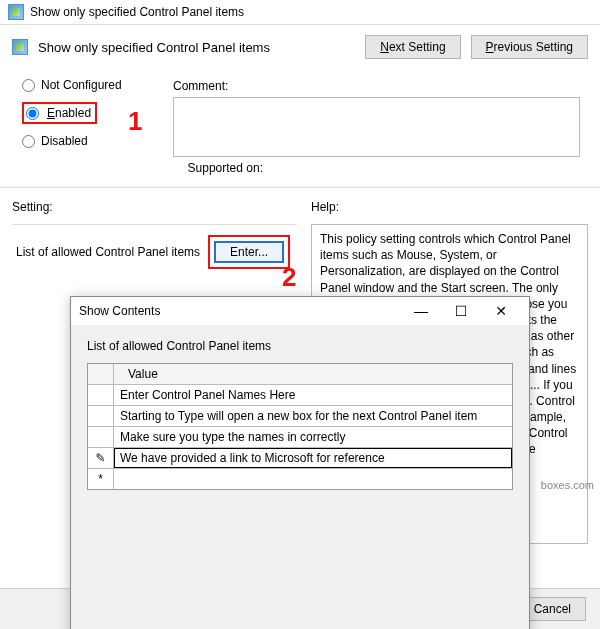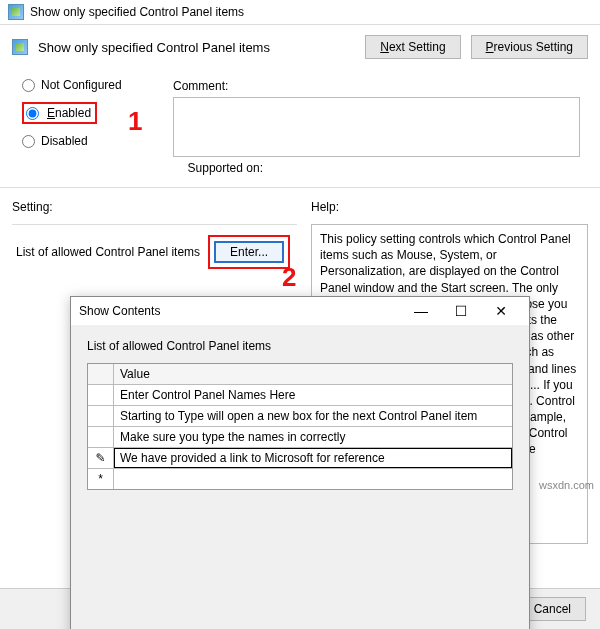--- a/index.html
+++ b/index.html
@@ -111,21 +111,21 @@
     background:#fff;
   }
   .modal-title .t { flex:1; font-size:12px; }
   .winctl { width:40px; text-align:center; font-size:14px; cursor:pointer; }
   .modal-body { padding: 14px 16px 6px 16px; flex:1; display:flex; flex-direction:column; background:#f0f0f0;}
   .grid {
     border:1px solid #999; background:#fff; font-size:12px;
   }
   .grid-row { display:flex; border-bottom:1px solid #bbb; }
   .grid-row:last-child{border-bottom:none;}
-  .grid-h { background:#f5f5f5; font-weight:400; }
+  .grid-h { background:#f5f5f5; font-weight:400;gap:8px; }
   .grid-c0 { width:26px; border-right:1px solid #bbb; text-align:center; padding:3px 0; }
   .grid-c1 { flex:1; padding:3px 6px; }
   .modal-footer {
     display:flex; justify-content:flex-end; gap:10px;
     padding:8px 14px; border-top:1px solid #ccc; background:#f0f0f0;
   }
   .anno-text {
     position:absolute; color:#e11; font-size:17px;
   }
   .watermark {
@@ -250,13 +250,13 @@
       </div>
     </div>
     <div class="anno-text" style="left:32px; bottom:16px;">type each item in the boxes shown above</div>
   </div>
   <div class="modal-footer">
     <button class="win-btn" style="min-width:70px">OK</button>
     <button class="win-btn" style="min-width:70px">Cancel</button>
   </div>
 </div>
 
-<div class="watermark">wsxdn.com</div>
+<div class="watermark">boxes.com</div>
 
 </body></html>

